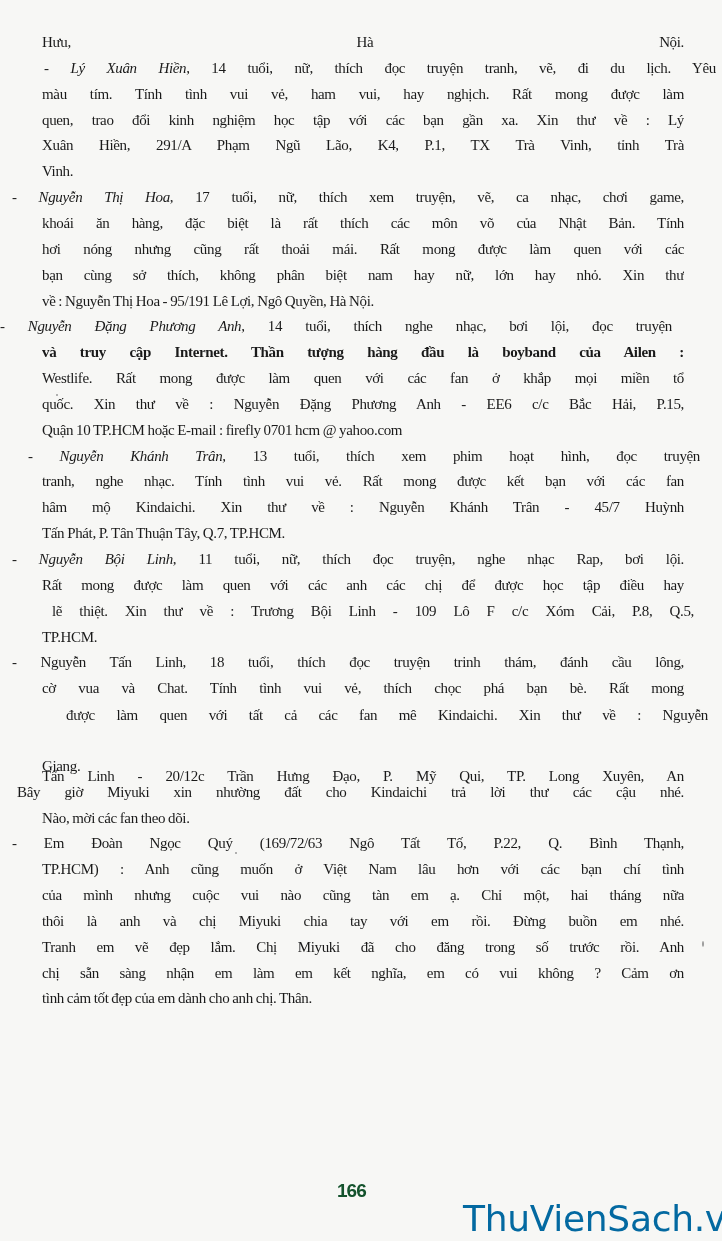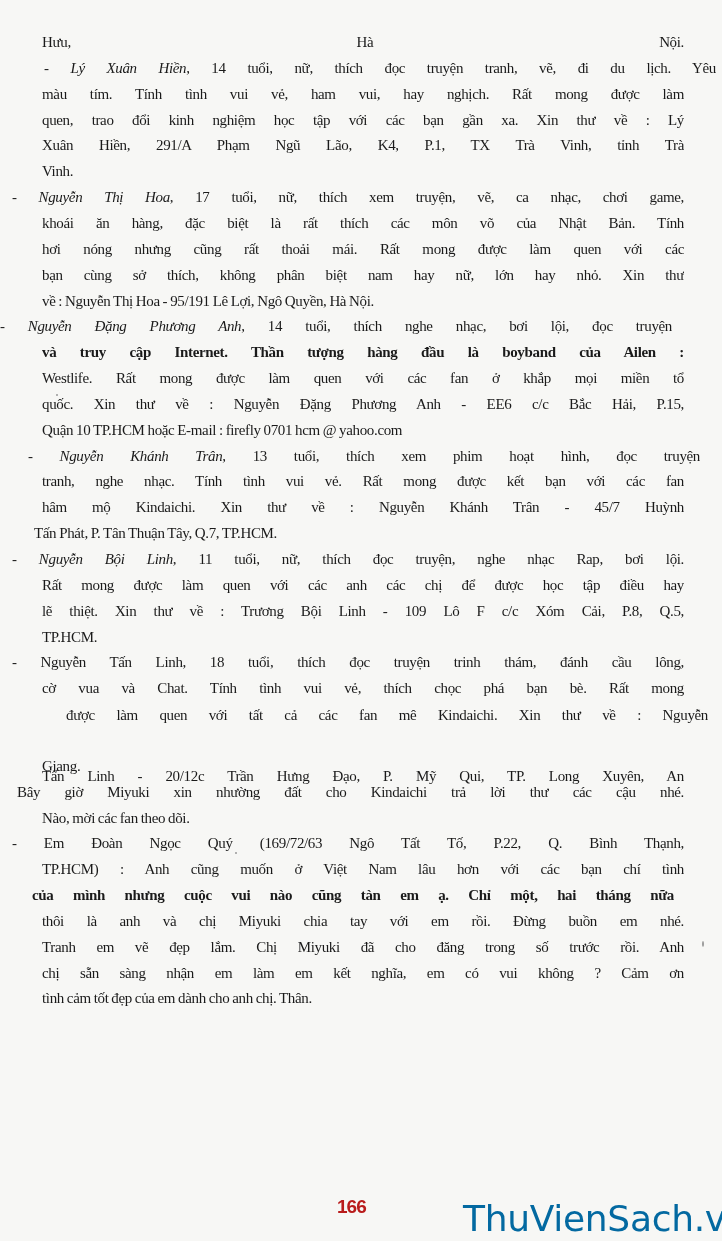--- a/index.html
+++ b/index.html
@@ -31,22 +31,21 @@
       height: 26px;
     }
     .it { font-style: italic; }
     .page-number {
       position: absolute;
       left: 337px; top: 1180px;
       font-family: "Liberation Sans", "DejaVu Sans", sans-serif;
       font-weight: bold;
       font-size: 19px;
       letter-spacing: -1px;
-      color: #b91c1c;
-      margin-top: 16px;
+      color: #14532d;
     }
     .watermark {
       position: absolute;
       left: 463px; top: 1198px;
       font-family: "DejaVu Sans", "Liberation Sans", sans-serif;
       font-size: 36px;
       color: #0369a1;
       letter-spacing: -0.3px;
     }
     .speck { position: absolute; background: #999; border-radius: 50%; }
@@ -67,35 +66,35 @@
     <div class="line justify" style="left: 42px; top: 232.65px; width: 642px;"><span>bạn cùng sở thích, không phân biệt nam hay nữ, lớn hay nhỏ. Xin thư</span></div>
     <div class="line" style="left: 42px; top: 258.5px;"><span>về : Nguyễn Thị Hoa - 95/191 Lê Lợi, Ngô Quyền, Hà Nội.</span></div>
     <div class="line justify" style="left: 0; top: 284.35px; width: 672px;"><span>- </span><span class="it">Nguyễn Đặng Phương Anh</span><span>, 14 tuổi, thích nghe nhạc, bơi lội, đọc truyện</span></div>
     <div class="line justify" style="left: 42px; top: 310.2px; width: 642px; font-weight: bold;"><span>và truy cập Internet. Thần tượng hàng đầu là boyband của Ailen :</span></div>
     <div class="line justify" style="left: 42px; top: 336.05px; width: 642px;"><span>Westlife. Rất mong được làm quen với các fan ở khắp mọi miền tổ</span></div>
     <div class="line justify" style="left: 42px; top: 361.9px; width: 642px;"><span>quốc. Xin thư về : Nguyễn Đặng Phương Anh - EE6 c/c Bắc Hải, P.15,</span></div>
     <div class="line" style="left: 42px; top: 387.75px;"><span>Quận 10 TP.HCM hoặc E-mail : firefly 0701 hcm @ yahoo.com</span></div>
     <div class="line justify" style="left: 12px; top: 413.6px; width: 672px; margin-left: 16px;"><span>- </span><span class="it">Nguyễn Khánh Trân</span><span>, 13 tuổi, thích xem phim hoạt hình, đọc truyện</span></div>
     <div class="line justify" style="left: 42px; top: 439.45px; width: 642px;"><span>tranh, nghe nhạc. Tính tình vui vẻ. Rất mong được kết bạn với các fan</span></div>
     <div class="line justify" style="left: 42px; top: 465.3px; width: 642px;"><span>hâm mộ Kindaichi. Xin thư về : Nguyễn Khánh Trân - 45/7 Huỳnh</span></div>
-    <div class="line" style="left: 34px; top: 491.15px;"><span>Tấn Phát, P. Tân Thuận Tây, Q.7, TP.HCM.</span></div>
+    <div class="line" style="left: 42px; top: 491.15px;"><span>Tấn Phát, P. Tân Thuận Tây, Q.7, TP.HCM.</span></div>
     <div class="line justify" style="left: 12px; top: 517px; width: 672px;"><span>- </span><span class="it">Nguyễn Bội Linh</span><span>, 11 tuổi, nữ, thích đọc truyện, nghe nhạc Rap, bơi lội.</span></div>
     <div class="line justify" style="left: 42px; top: 542.85px; width: 642px;"><span>Rất mong được làm quen với các anh các chị để được học tập điều hay</span></div>
-    <div class="line justify" style="left: 42px; top: 568.7px; width: 642px;"><span>lẽ thiệt. Xin thư về : Trương Bội Linh - 109 Lô F c/c Xóm Cải, P.8, Q.5,</span></div>
+    <div class="line justify" style="left: 52px; top: 568.7px; width: 642px;"><span>lẽ thiệt. Xin thư về : Trương Bội Linh - 109 Lô F c/c Xóm Cải, P.8, Q.5,</span></div>
     <div class="line" style="left: 42px; top: 594.55px;"><span>TP.HCM.</span></div>
     <div class="line justify" style="left: 12px; top: 620.4px; width: 672px;"><span>- Nguyễn Tấn Linh, 18 tuổi, thích đọc truyện trinh thám, đánh cầu lông,</span></div>
     <div class="line justify" style="left: 42px; top: 646.25px; width: 642px;"><span>cờ vua và Chat. Tính tình vui vẻ, thích chọc phá bạn bè. Rất mong</span></div>
     <div class="line justify" style="left: 42px; top: 673px; width: 642px; margin-left: 24px;"><span>được làm quen với tất cả các fan mê Kindaichi. Xin thư về : Nguyễn</span></div>
     <div class="line justify" style="left: 42px; top: 697.95px; width: 642px; margin-top: 36px;"><span>Tấn Linh - 20/12c Trần Hưng Đạo, P. Mỹ Qui, TP. Long Xuyên, An</span></div>
     <div class="line" style="left: 42px; top: 723.8px;"><span>Giang.</span></div>
     <div class="line justify" style="left: 17px; top: 749.65px; width: 667px;"><span>Bây giờ Miyuki xin nhường đất cho Kindaichi trả lời thư các cậu nhé.</span></div>
     <div class="line" style="left: 42px; top: 775.5px;"><span>Nào, mời các fan theo dõi.</span></div>
     <div class="line justify" style="left: 12px; top: 801.35px; width: 672px;"><span>- Em Đoàn Ngọc Quý (169/72/63 Ngô Tất Tố, P.22, Q. Bình Thạnh,</span></div>
     <div class="line justify" style="left: 42px; top: 827.2px; width: 642px;"><span>TP.HCM) : Anh cũng muốn ở Việt Nam lâu hơn với các bạn chí tình</span></div>
-    <div class="line justify" style="left: 32px; top: 853.05px; width: 642px; font-weight: bold;"><span>của mình nhưng cuộc vui nào cũng tàn em ạ. Chỉ một, hai tháng nữa</span></div>
+    <div class="line justify" style="left: 42px; top: 853.05px; width: 642px;"><span>của mình nhưng cuộc vui nào cũng tàn em ạ. Chỉ một, hai tháng nữa</span></div>
     <div class="line justify" style="left: 42px; top: 878.9px; width: 642px;"><span>thôi là anh và chị Miyuki chia tay với em rồi. Đừng buồn em nhé.</span></div>
     <div class="line justify" style="left: 42px; top: 904.75px; width: 642px;"><span>Tranh em vẽ đẹp lắm. Chị Miyuki đã cho đăng trong số trước rồi. Anh</span></div>
     <div class="line justify" style="left: 42px; top: 930.6px; width: 642px;"><span>chị sẵn sàng nhận em làm em kết nghĩa, em có vui không ? Cảm ơn</span></div>
     <div class="line" style="left: 42px; top: 956.45px;"><span>tình cảm tốt đẹp của em dành cho anh chị. Thân.</span></div>
   </div>
 
 <div class="page-number">166</div>
 <div class="watermark">ThuVienSach.vn</div>
 
 <div class="speck" style="left:702px;top:941px;width:2px;height:6px;"></div>

